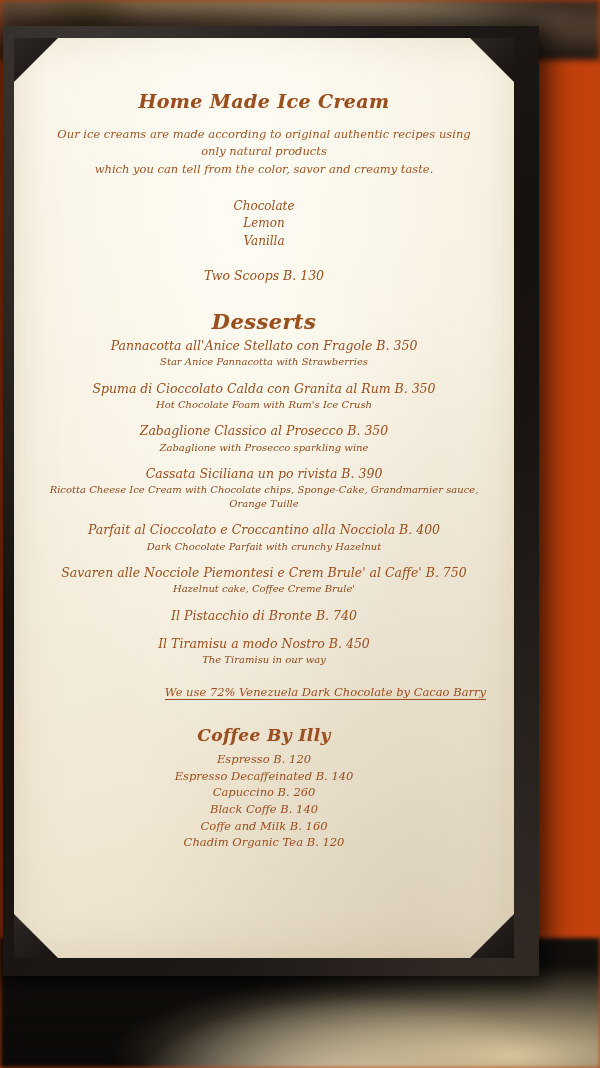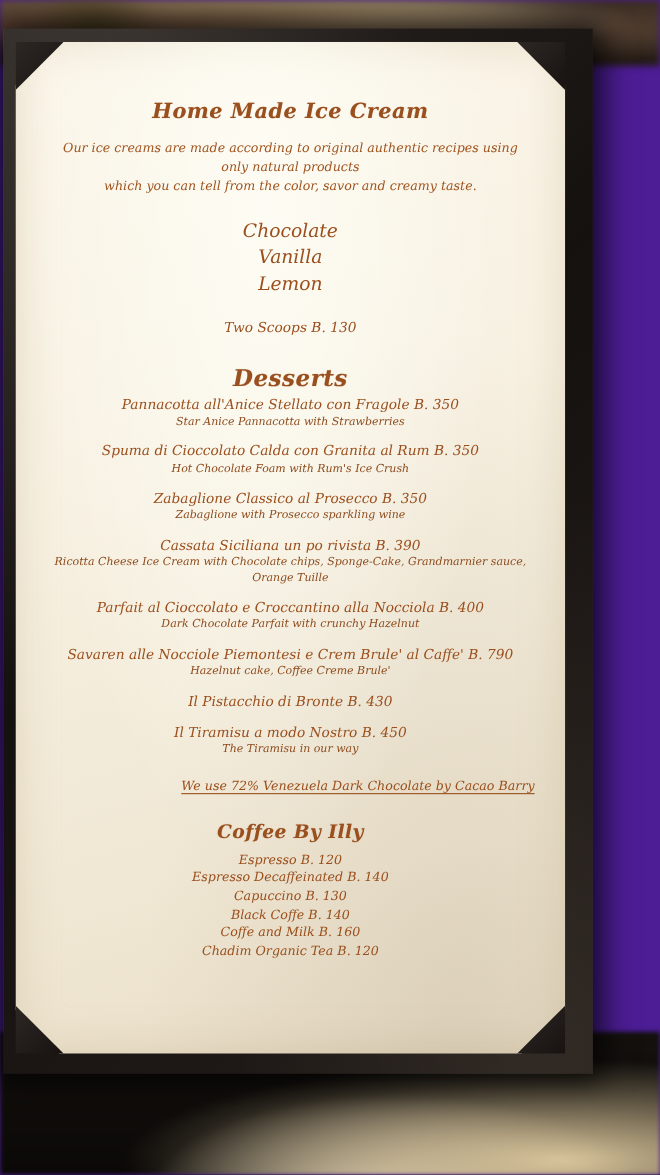--- a/index.html
+++ b/index.html
@@ -11,21 +11,21 @@
     width: 600px;
     height: 1068px;
     overflow: hidden;
     font-family: "Liberation Serif", serif;
   }
 
   #scene {
     position: relative;
     width: 600px;
     height: 1068px;
-    background: #4c1d95;
+    background: #c2410c;
     overflow: hidden;
   }
 
   
   .bg-top {
     position: absolute;
     left: 0; top: 0;
     width: 600px; height: 60px;
     background:
       radial-gradient(ellipse at 8% 40%, #6a4a3a 0%, rgba(40,25,18,0) 60%),
@@ -136,21 +136,21 @@
   }
 
   .flavor-list {
     margin: 0 0 18px 0;
     padding: 0;
     list-style: none;
   }
   .flavor-list li {
     font-family: "DejaVu Serif", serif;
     font-style: italic;
-    font-size: 17px;
+    font-size: 12px;
     line-height: 1.45;
     color: #9b4f1d;
   }
 
   .scoops {
     font-family: "DejaVu Serif", serif;
     font-style: italic;
     font-size: 12.5px;
     color: #9b4f1d;
     margin-bottom: 26px;
@@ -233,22 +233,22 @@
 
       <h1 class="section-title">Home Made Ice Cream</h1>
 
       <p class="intro">
         <span>Our ice creams are made according to original authentic recipes using only natural products</span><br>
         <span>which you can tell from the color, savor and creamy taste.</span>
       </p>
 
       <ul class="flavor-list">
         <li>Chocolate</li>
+        <li>Lemon</li>
         <li>Vanilla</li>
-        <li>Lemon</li>
       </ul>
 
       <div class="scoops">Two Scoops  B. 130</div>
 
       <h2 class="section-title desserts">Desserts</h2>
 
       <div class="dessert">
         <div class="name">Pannacotta all'Anice Stellato con Fragole  B. 350</div>
         <div class="desc">Star Anice Pannacotta with Strawberries</div>
       </div>
@@ -262,39 +262,39 @@
       </div>
       <div class="dessert">
         <div class="name">Cassata Siciliana un po rivista  B. 390</div>
         <div class="desc">Ricotta Cheese Ice Cream with Chocolate chips, Sponge-Cake, Grandmarnier sauce, Orange Tuille</div>
       </div>
       <div class="dessert">
         <div class="name">Parfait al Cioccolato e Croccantino alla Nocciola  B. 400</div>
         <div class="desc">Dark Chocolate Parfait with crunchy Hazelnut</div>
       </div>
       <div class="dessert">
-        <div class="name">Savaren alle Nocciole Piemontesi e Crem Brule' al Caffe'  B. 790</div>
+        <div class="name">Savaren alle Nocciole Piemontesi e Crem Brule' al Caffe'  B. 750</div>
         <div class="desc">Hazelnut cake, Coffee Creme Brule'</div>
       </div>
       <div class="dessert">
-        <div class="name">Il Pistacchio di Bronte  B. 430</div>
+        <div class="name">Il Pistacchio di Bronte  B. 740</div>
       </div>
       <div class="dessert">
         <div class="name">Il Tiramisu a modo Nostro  B. 450</div>
         <div class="desc">The  Tiramisu in our way</div>
       </div>
 
       <div class="chocolate-note">We use 72% Venezuela Dark Chocolate by Cacao Barry</div>
 
       <h2 class="section-title coffee">Coffee By Illy</h2>
 
       <ul class="coffee-list">
         <li>Espresso  B. 120</li>
         <li>Espresso Decaffeinated  B. 140</li>
-        <li>Capuccino  B. 130</li>
+        <li>Capuccino  B. 260</li>
         <li>Black Coffe  B. 140</li>
         <li>Coffe and Milk  B. 160</li>
         <li>Chadim Organic Tea  B. 120</li>
       </ul>
 
     </div>
   </div>
 
   <div class="corner tl"></div>
   <div class="corner tr"></div>

